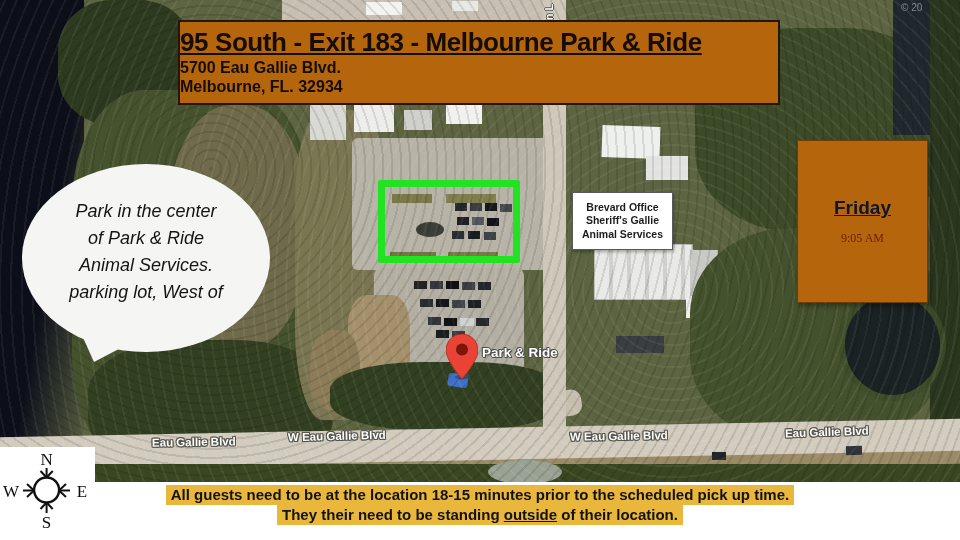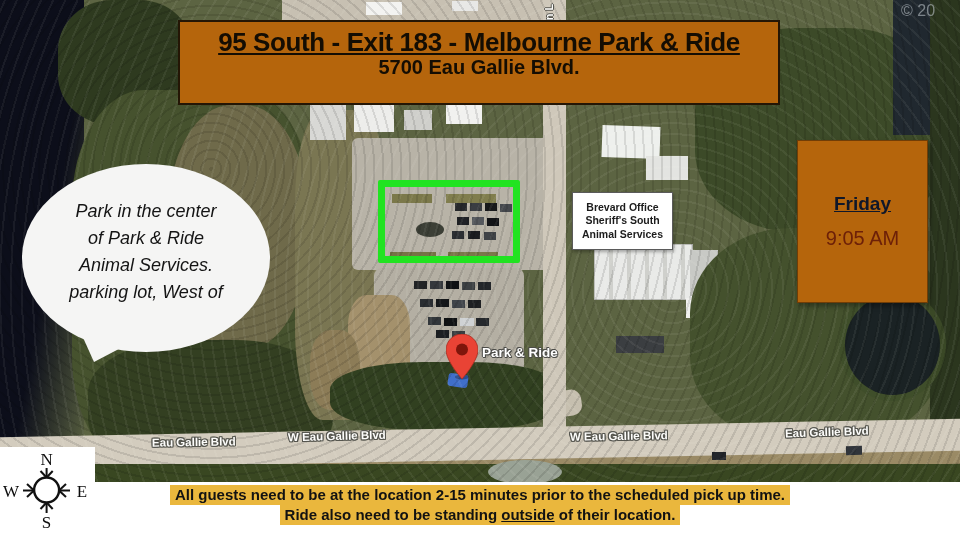--- a/index.html
+++ b/index.html
@@ -8,47 +8,47 @@
   .mp{position:absolute;}
   
   #terrain{position:absolute;left:0;top:0;width:960px;height:482px;overflow:hidden;
            background:#5c6440;filter:blur(0.6px) saturate(0.95);}
   #terrain::after{content:"";position:absolute;inset:0;
     background:
       repeating-radial-gradient(circle at 22% 35%, rgba(0,0,0,.10) 0 2px, transparent 2px 9px),
       repeating-radial-gradient(circle at 70% 60%, rgba(255,255,240,.06) 0 2px, transparent 2px 11px);}
   
   #banner{position:absolute;left:178px;top:20px;width:602px;height:85px;box-sizing:border-box;
-          background:#b5650c;border:2px solid #241605;text-align:center;color:#140d03;}
+          background:#b5650c;border:2px solid #241605;text-align:left;color:#140d03;}
   #banner .bt{display:inline-block;margin-top:5px;font-size:26px;font-weight:bold;letter-spacing:-0.4px;
               text-decoration:underline;}
-  #banner .ba{font-size:20px;font-weight:bold;line-height:19px;}
+  #banner .ba{font-size:16px;font-weight:bold;line-height:19px;}
   #schedule{position:absolute;left:797px;top:140px;width:131px;height:163px;box-sizing:border-box;
             background:#b5650c;border:1px solid rgba(45,22,0,.5);box-shadow:2px 3px 5px rgba(0,0,0,.35);
             display:flex;flex-direction:column;align-items:center;justify-content:center;}
   #schedule .day{font-size:19px;font-weight:bold;text-decoration:underline;color:#0f172a;}
-  #schedule .time{font-size:20px;color:#6d2008;margin-top:12px;}
+  #schedule .time{font-size:12px;color:#6d2008;margin-top:12px;font-family:Liberation Serif, serif;}
   #callout-text{position:absolute;left:38px;top:198px;width:216px;text-align:center;
                 font-style:italic;font-size:18px;line-height:27px;color:#141414;}
   #greenbox{position:absolute;left:378px;top:180px;width:142px;height:83px;box-sizing:border-box;
             border:7px solid #21e321;border-radius:2px;}
   #poi{position:absolute;left:572px;top:192px;width:101px;height:58px;box-sizing:border-box;
        background:#fff;border:1px solid #5a5a5a;box-shadow:1px 2px 3px rgba(0,0,0,.3);
        display:flex;flex-direction:column;align-items:center;justify-content:center;
        font-size:10.5px;font-weight:bold;line-height:13.5px;color:#1c1c1c;text-align:center;}
   .maplabel{position:absolute;font-size:11.5px;font-weight:600;color:#fdfdfb;white-space:nowrap;
     text-shadow:-1px 0 #56564f,1px 0 #56564f,0 -1px #56564f,0 1px #56564f,
                 -1px -1px #56564f,1px 1px #56564f,1px -1px #56564f,-1px 1px #56564f;}
   #pinlabel{position:absolute;left:482px;top:345px;font-size:13.5px;font-weight:600;color:#fff;white-space:nowrap;
     text-shadow:-1px 0 #4c4c48,1px 0 #4c4c48,0 -1px #4c4c48,0 1px #4c4c48,
                 -1px -1px #4c4c48,1px 1px #4c4c48;}
   #vroadlabel{position:absolute;left:543px;top:-7px;width:16px;height:34px;overflow:hidden;
     font-size:11px;font-weight:600;color:#fdfdfb;writing-mode:vertical-rl;transform:rotate(180deg);
     text-shadow:0 -1px #56564f,0 1px #56564f,-1px 0 #56564f,1px 0 #56564f;}
-  #attribution{position:absolute;left:901px;top:2px;font-size:16px;color:rgba(200,208,214,.55);}
+  #attribution{position:absolute;left:901px;top:2px;font-size:10px;color:rgba(200,208,214,.55);}
   #compassbox{position:absolute;left:0;top:447px;width:95px;height:93px;background:#fff;}
   #whiteband{position:absolute;left:0;top:482px;width:960px;height:58px;background:#fff;}
   #footer{position:absolute;left:0;top:485px;width:960px;text-align:center;}
   #footer .fl{display:inline-block;background:#eab73d;color:#121212;font-weight:bold;
               font-size:15px;line-height:20px;padding:0 5px;}
   #footer .row{line-height:20px;}
 </style>
 </head>
 <body>
 
@@ -141,27 +141,28 @@
     <ellipse cx="16" cy="43" rx="7" ry="2.5" fill="rgba(0,0,0,.3)"></ellipse>
     <path d="M16 0C7.2 0 0 7.2 0 16c0 11 16 29 16 29s16-18 16-29C32 7.2 24.8 0 16 0z" fill="#e94335" stroke="#a82c20" stroke-width="0.8"></path>
     <circle cx="16" cy="15.5" r="6" fill="#7e150b"></circle>
   </svg>
   <span id="pinlabel">Park &amp; Ride</span>
 
   <div id="greenbox"></div>
 
   <div id="poi">
     <div>Brevard Office</div>
-    <div>Sheriff's South</div>
+    <div>Sheriff's Gallie</div>
     <div>Animal Services</div>
   </div>
 
   <div id="banner">
     <span class="bt">95 South - Exit 183 - Melbourne Park &amp; Ride</span>
     <div class="ba">5700 Eau Gallie Blvd.</div>
+    <div class="ba">Melbourne, FL. 32934</div>
   </div>
 
   <div id="schedule">
     <span class="day">Friday</span>
     <span class="time">9:05 AM</span>
   </div>
 
   <svg style="position:absolute;left:8px;top:158px;" width="272" height="212" viewBox="0 0 272 212">
     <polygon points="68,164 128,182 86,204" fill="#f5f5f4"></polygon>
     <ellipse cx="138" cy="100" rx="124" ry="94" fill="#f5f5f4"></ellipse>
@@ -194,17 +195,17 @@
       <g font-family="Liberation Serif, DejaVu Serif, serif" font-size="17" fill="#0d0d0d" text-anchor="middle">
         <text x="46.6" y="18">N</text>
         <text x="46.6" y="81">S</text>
         <text x="11" y="50">W</text>
         <text x="82" y="50">E</text>
       </g>
     </svg>
   </div>
 
   <div id="footer">
-    <div class="row"><span class="fl">All guests need to be at the location 2-15 minutes prior to the scheduled pick up time.</span></div>
-    <div class="row"><span class="fl"><span>Ride also need to be standing </span><u>outside</u><span> of their location.</span></span></div>
+    <div class="row"><span class="fl">All guests need to be at the location 18-15 minutes prior to the scheduled pick up time.</span></div>
+    <div class="row"><span class="fl"><span>They their need to be standing </span><u>outside</u><span> of their location.</span></span></div>
   </div>
 
 </div>
 
 </body></html>

